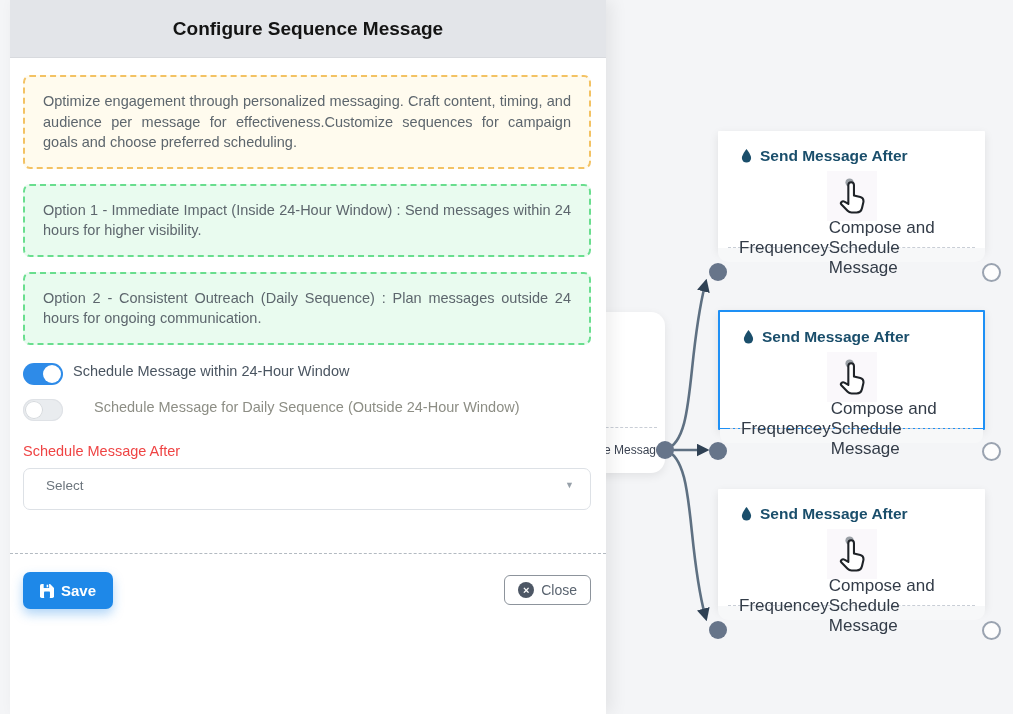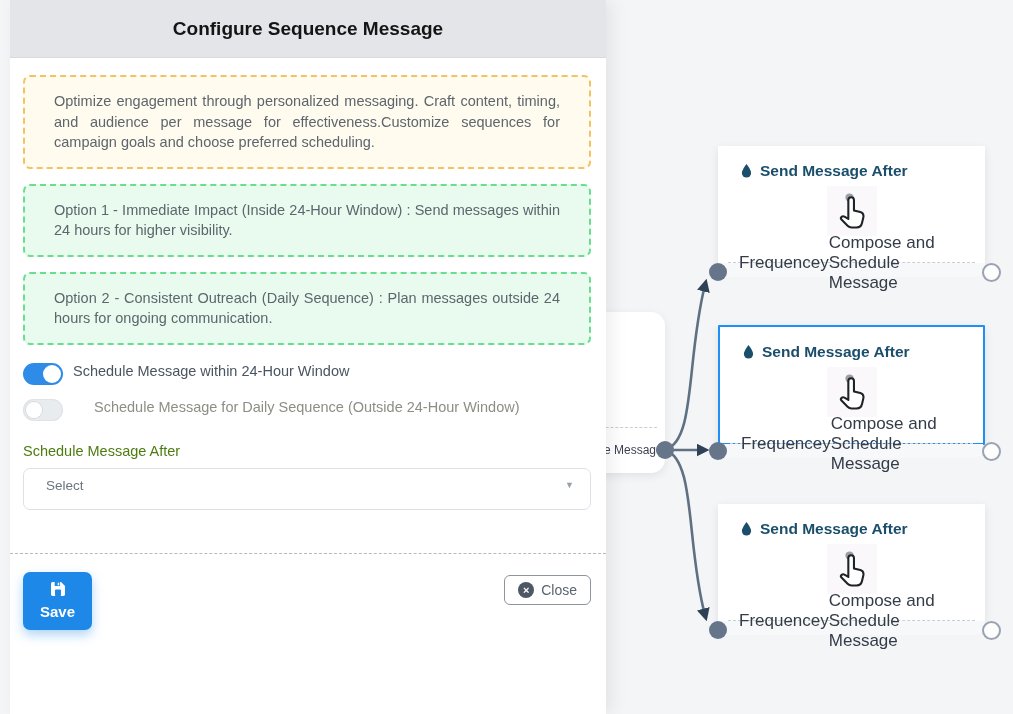--- a/index.html
+++ b/index.html
@@ -12,21 +12,21 @@
   .flow-panel{position:absolute;left:596px;top:0;width:417px;height:714px;background:#f4f5f7;}
   .edges-svg{position:absolute;left:0;top:0;width:417px;height:714px;z-index:2;pointer-events:none;}
   .source-card{
     position:absolute;left:0;top:312px;width:69px;height:161px;background:#fff;
     border-radius:0 14px 14px 0;box-shadow:0 3px 10px rgba(0,0,0,.08);z-index:1;
   }
   .source-card .src-divider{position:absolute;left:0;right:8px;top:115px;border-top:1px dashed #c9ced6;}
   .source-card .src-label{position:absolute;left:2px;top:131px;font-size:12px;color:#3b4352;white-space:nowrap;}
   .node-card{
     position:absolute;left:122px;width:267px;height:120px;background:#fff;
-    border-radius:1px;box-shadow:0 3px 10px rgba(0,0,0,.09);z-index:1;box-sizing:border-box;margin-top:15px;
+    border-radius:1px;box-shadow:0 3px 10px rgba(0,0,0,.09);z-index:1;box-sizing:border-box;
   }
   .node-card.selected{border:2px solid #1e90f5;}
   .node-header{display:flex;align-items:center;gap:7px;padding:16px 0 0 22px;
     color:#1a4e6b;font-weight:bold;font-size:15.5px;}
   .droplet{flex:0 0 auto;margin-top:-1px;}
   .node-body{display:flex;justify-content:center;margin-top:6px;}
   .tap-box{width:50px;height:50px;background:#faf8fb;display:flex;align-items:center;justify-content:center;}
   .node-divider{position:absolute;left:10px;right:10px;top:116px;border-top:1px dashed #c9ced6;}
   .node-footer{
     position:absolute;left:0;right:0;top:117px;bottom:0;background:#f7f8f9;
@@ -40,48 +40,48 @@
   
   .modal-panel{
     position:absolute;left:10px;top:0;width:596px;height:714px;background:#fff;
     box-shadow:6px 0 16px rgba(0,0,0,.07);z-index:10;
   }
   .modal-header{
     height:57px;background:#e3e5e9;border-bottom:1px solid #d8dade;
     display:flex;align-items:center;justify-content:center;
     font-size:19px;font-weight:bold;color:#141414;
   }
-  .box{margin:0 15px 0 13px;padding:14px 29px;border-radius:7px;
+  .box{margin:0 15px 0 13px;padding:14px 18px;border-radius:7px;
     font-size:14.5px;line-height:1.42;text-align:justify;color:#5d666d;}
   .box.info{margin-top:17px;border:2px dashed #f3c263;background:#fffbee;}
   .box.option{margin-top:15px;border:2px dashed #69de8e;background:#e9fbef;}
   .toggle-row{display:flex;align-items:flex-start;gap:10px;margin:0 15px 0 13px;}
   .toggle-row.first{margin-top:18px;}
   .toggle-row.second{margin-top:14px;gap:31px;}
   .switch{width:40px;height:22px;border-radius:11px;position:relative;flex:0 0 auto;cursor:pointer;}
   .switch.on{background:#2e8be8;}
   .switch.off{background:#e9ecef;box-shadow:inset 0 0 0 1px #dfe2e6;}
   .knob{position:absolute;top:2px;width:18px;height:18px;border-radius:50%;background:#fff;}
   .switch.on .knob{right:2px;}
   .switch.off .knob{left:2px;box-shadow:inset 0 0 0 1px #d4d8dc;}
   .toggle-label{font-size:14.5px;color:#4a5561;}
   .toggle-label.muted{color:#8d8e85;}
-  .field-label{margin:22px 15px 0 13px;font-size:14.5px;color:#4d7c0f;}
+  .field-label{margin:22px 15px 0 13px;font-size:14.5px;color:#ef4444;}
   .select-box{
     margin:9px 15px 0 13px;height:42px;border:1px solid #dde1e6;border-radius:7px;
     display:flex;align-items:center;justify-content:space-between;
     padding:0 16px 8px 22px;font-size:13.5px;color:#6c757d;cursor:pointer;background:#fff;box-sizing:border-box;
   }
   .caret{font-size:9px;color:#97a0a9;}
   .modal-footer{position:absolute;left:0;right:0;top:553px;bottom:0;border-top:1px dashed #b3bac1;background:#fff;}
   .btn-save{
     position:absolute;left:13px;top:18px;display:flex;align-items:center;gap:7px;
     background:#1e88e8;color:#fff;font-weight:bold;font-size:15px;
     padding:10px 17px;border:none;border-radius:7px;cursor:pointer;
-    box-shadow:0 5px 11px rgba(30,136,232,.35);font-family:inherit;flex-direction:column;
+    box-shadow:0 5px 11px rgba(30,136,232,.35);font-family:inherit;
   }
   .btn-close{
     position:absolute;right:15px;top:21px;display:flex;align-items:center;gap:7px;
     background:#fff;color:#5a6470;font-size:14px;
     padding:6px 13px;border:1px solid #8d949c;border-radius:6px;cursor:pointer;font-family:inherit;
   }
   .x-circle{width:16px;height:16px;border-radius:50%;background:#4d5765;color:#fff;
     display:flex;align-items:center;justify-content:center;font-size:11px;font-weight:bold;line-height:1;}
 </style>
 </head>

